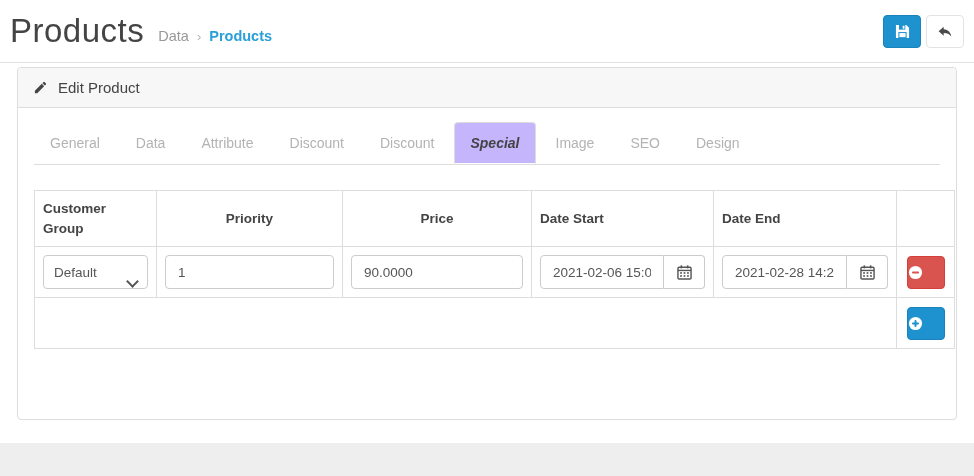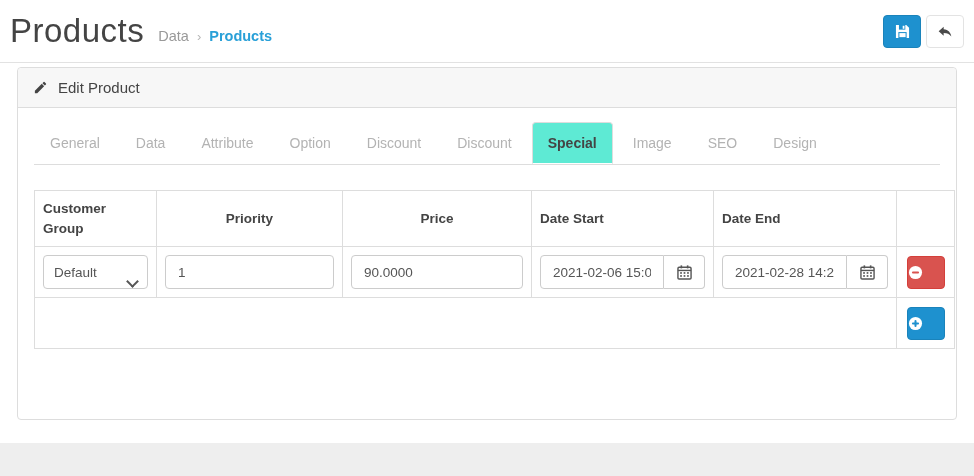--- a/index.html
+++ b/index.html
@@ -52,22 +52,22 @@
     list-style:none; display:flex; flex-wrap:wrap;
     border-bottom:1px solid #ddd;
     align-items:center;
   }
   .nav-tabs li { margin-right:4px; }
   .nav-tabs a {
     display:block; padding:12px 15px; font-size:14px; color:#b3b3b3;
     text-decoration:none; border:1px solid transparent; border-radius:4px 4px 0 0;
   }
   .nav-tabs li.active a {
-    color:#444; font-weight:700; background:#5eead4;
-    border-color:#ddd; border-bottom-color:#fff;
+    color:#444; font-weight:700; background:#c4b5fd;
+    border-color:#ddd; border-bottom-color:#fff;font-style:italic;
   }
 
   
   .special-table {
     width:100%; border-collapse:collapse; margin-top:25px; table-layout:fixed;
   }
   .special-table th, .special-table td {
     border:1px solid #ddd; padding:8px; vertical-align:middle;
     font-size:13.5px; color:#444;
   }
@@ -162,23 +162,20 @@
         <li>
             <a href="#">General</a>
           </li>
         <li>
             <a href="#">Data</a>
           </li>
         <li>
             <a href="#">Attribute</a>
           </li>
         <li>
-            <a href="#">Option</a>
-          </li>
-        <li>
             <a href="#">Discount</a>
           </li>
         <li>
             <a href="#">Discount</a>
           </li>
         <li class="active">
             <a href="#">Special</a>
           </li>
         <li>
             <a href="#">Image</a>

